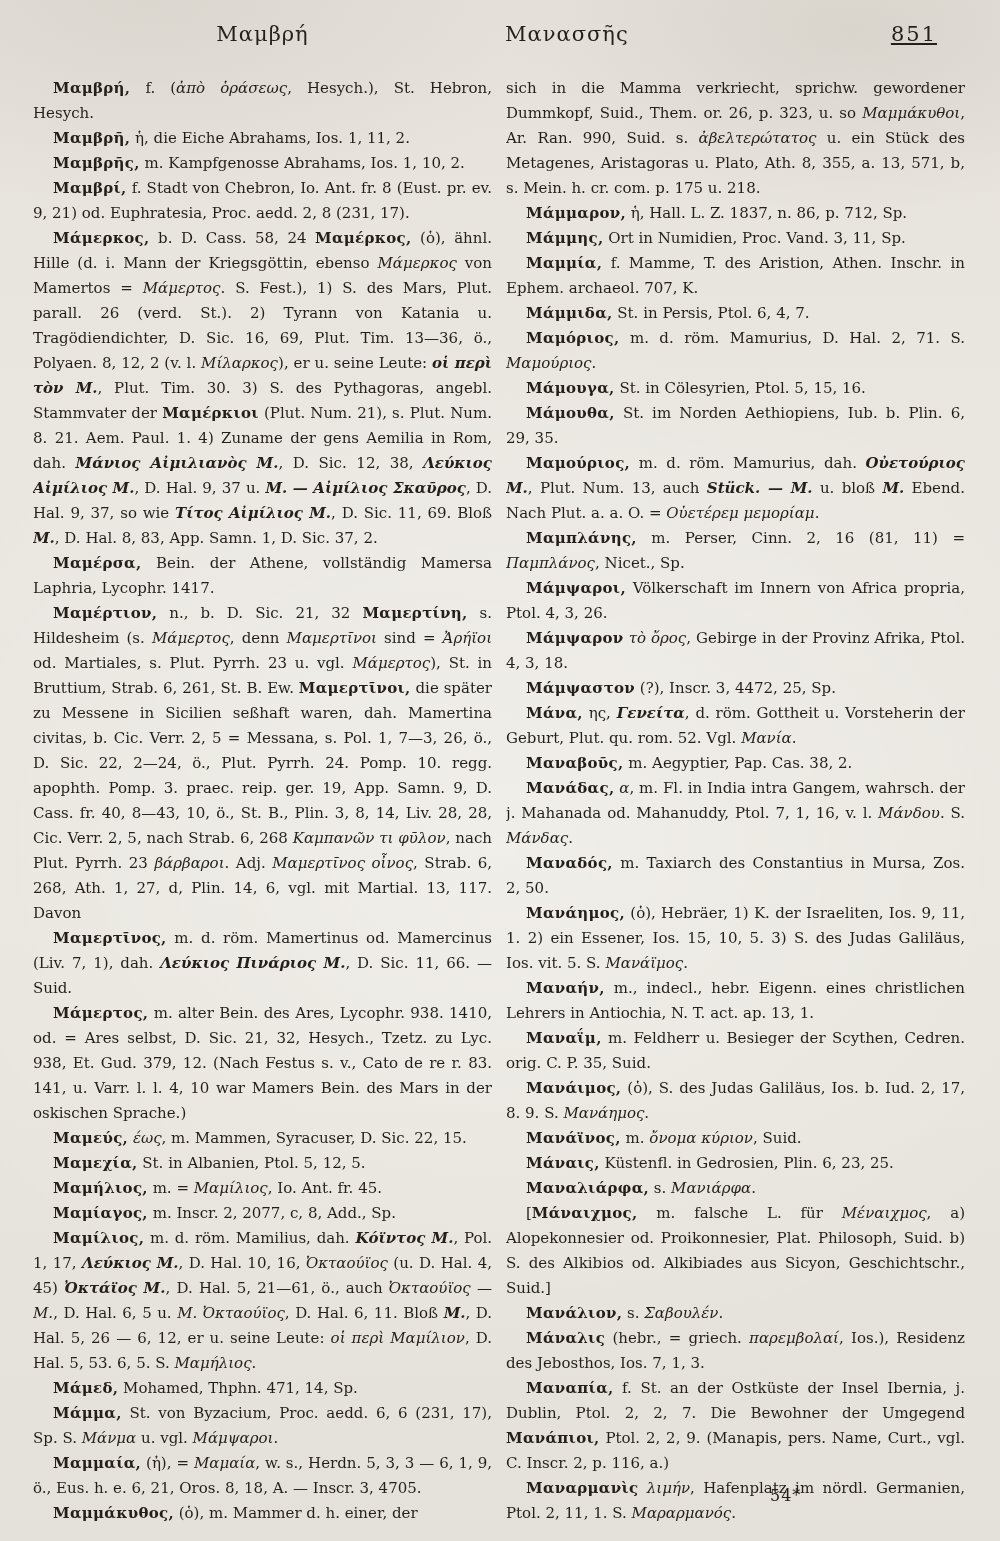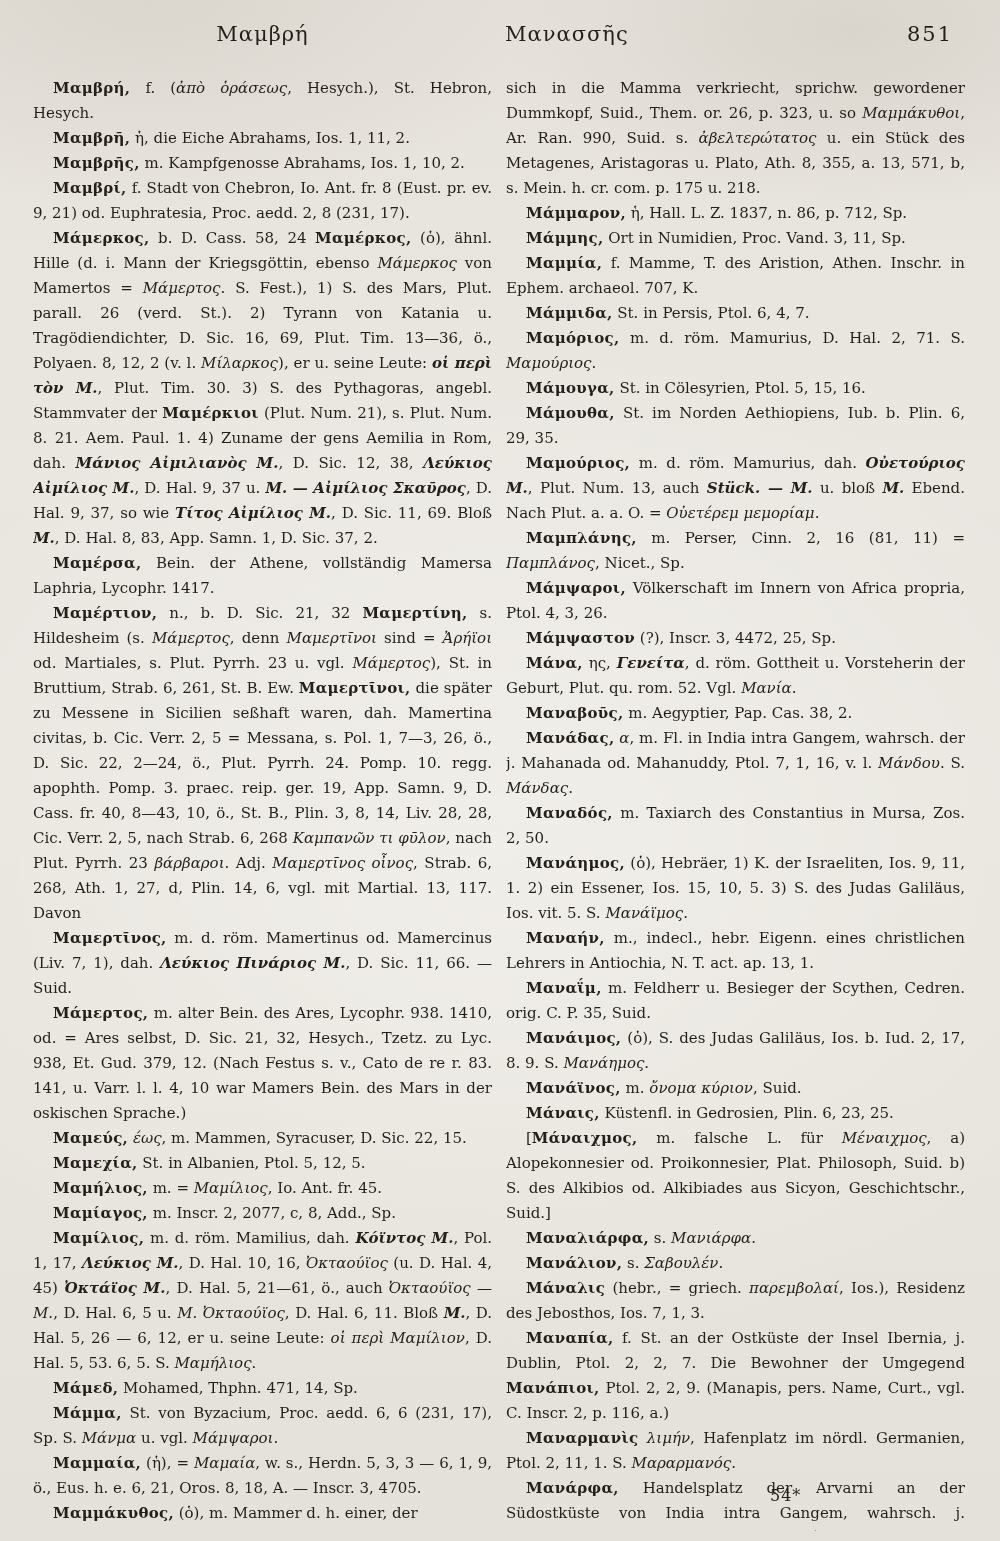--- a/index.html
+++ b/index.html
@@ -20,21 +20,21 @@
       linear-gradient(180deg, #e6e2db 0%, #eae7e1 30%, #e8e5de 70%, #e4e1da 100%);
   }
   .header {
     position: absolute; top: 22px; left: 35px; right: 35px;
     height: 30px;
     font-size: 21px;
     letter-spacing: 1px;
   }
   .header .running-left  { position: absolute; left: 0;   width: 455px; text-align: center; }
   .header .running-right { position: absolute; left: 470px; width: 460px; text-align: left; }
-  .header .pageno { position: absolute; right: 12px; top: 0; letter-spacing: 2px; }
+  .header .pageno { position: absolute; right: 28px; top: 0; letter-spacing: 2px; text-decoration: underline; }
   .col {
     position: absolute; top: 76px;
     width: 459px;
     font-size: 15px;
     line-height: 25px;
     text-align: justify;
     height: 1455px;
     overflow: hidden;
   }
   .col.left  { left: 33px; }
@@ -85,33 +85,34 @@
       <p class="entry"><span class="b">Μάμμαρον,</span> ἡ, Hall. L. Z. 1837, n. 86, p. 712, Sp.</p>
       <p class="entry"><span class="b">Μάμμης,</span> Ort in Numidien, Proc. Vand. 3, 11, Sp.</p>
       <p class="entry"><span class="b">Μαμμία,</span> f. Mamme, T. des Aristion, Athen. Inschr. in Ephem. archaeol. 707, K.</p>
       <p class="entry"><span class="b">Μάμμιδα,</span> St. in Persis, Ptol. 6, 4, 7.</p>
       <p class="entry"><span class="b">Μαμόριος,</span> m. d. röm. Mamurius, D. Hal. 2, 71. S. <span class="g">Μαμούριος</span>.</p>
       <p class="entry"><span class="b">Μάμουγα,</span> St. in Cölesyrien, Ptol. 5, 15, 16.</p>
       <p class="entry"><span class="b">Μάμουθα,</span> St. im Norden Aethiopiens, Iub. b. Plin. 6, 29, 35.</p>
       <p class="entry"><span class="b">Μαμούριος,</span> m. d. röm. Mamurius, dah. <span class="bg">Οὐετούριος Μ.</span>, Plut. Num. 13, auch <span class="bg">Stück. — Μ.</span> u. bloß <span class="bg">Μ.</span> Ebend. Nach Plut. a. a. O. = <span class="g">Οὐετέρεμ μεμορίαμ</span>.</p>
       <p class="entry"><span class="b">Μαμπλάνης,</span> m. Perser, Cinn. 2, 16 (81, 11) = <span class="g">Παμπλάνος</span>, Nicet., Sp.</p>
       <p class="entry"><span class="b">Μάμψαροι,</span> Völkerschaft im Innern von Africa propria, Ptol. 4, 3, 26.</p>
+      <p class="entry"><span class="b">Μάμψαρον</span> <span class="g">τὸ ὄρος</span>, Gebirge in der Provinz Afrika, Ptol. 4, 3, 18.</p>
       <p class="entry"><span class="b">Μάμψαστον</span> (?), Inscr. 3, 4472, 25, Sp.</p>
       <p class="entry"><span class="b">Μάνα,</span> ης, <span class="bg">Γενείτα</span>, d. röm. Gottheit u. Vorsteherin der Geburt, Plut. qu. rom. 52. Vgl. <span class="g">Μανία</span>.</p>
       <p class="entry"><span class="b">Μαναβοῦς,</span> m. Aegyptier, Pap. Cas. 38, 2.</p>
       <p class="entry"><span class="b">Μανάδας,</span> <span class="g">α</span>, m. Fl. in India intra Gangem, wahrsch. der j. Mahanada od. Mahanuddy, Ptol. 7, 1, 16, v. l. <span class="g">Μάνδου</span>. S. <span class="g">Μάνδας</span>.</p>
       <p class="entry"><span class="b">Μαναδός,</span> m. Taxiarch des Constantius in Mursa, Zos. 2, 50.</p>
       <p class="entry"><span class="b">Μανάημος,</span> (ὁ), Hebräer, 1) K. der Israeliten, Ios. 9, 11, 1. 2) ein Essener, Ios. 15, 10, 5. 3) S. des Judas Galiläus, Ios. vit. 5. S. <span class="g">Μανάϊμος</span>.</p>
       <p class="entry"><span class="b">Μαναήν,</span> m., indecl., hebr. Eigenn. eines christlichen Lehrers in Antiochia, N. T. act. ap. 13, 1.</p>
       <p class="entry"><span class="b">Μαναΐμ,</span> m. Feldherr u. Besieger der Scythen, Cedren. orig. C. P. 35, Suid.</p>
       <p class="entry"><span class="b">Μανάιμος,</span> (ὁ), S. des Judas Galiläus, Ios. b. Iud. 2, 17, 8. 9. S. <span class="g">Μανάημος</span>.</p>
       <p class="entry"><span class="b">Μανάϊνος,</span> m. <span class="g">ὄνομα κύριον</span>, Suid.</p>
       <p class="entry"><span class="b">Μάναις,</span> Küstenfl. in Gedrosien, Plin. 6, 23, 25.</p>
+      <p class="entry"><span class="b">Μαναλιάρφα,</span> s. <span class="g">Μανιάρφα</span>.</p>
       <p class="entry">[<span class="b">Μάναιχμος,</span> m. falsche L. für <span class="g">Μέναιχμος</span>, a) Alopekonnesier od. Proikonnesier, Plat. Philosoph, Suid. b) S. des Alkibios od. Alkibiades aus Sicyon, Geschichtschr., Suid.]</p>
-      <p class="entry"><span class="b">Μαναλιάρφα,</span> s. <span class="g">Μανιάρφα</span>.</p>
       <p class="entry"><span class="b">Μανάλιον,</span> s. <span class="g">Σαβουλέν</span>.</p>
       <p class="entry"><span class="b">Μάναλις</span> (hebr., = griech. <span class="g">παρεμβολαί</span>, Ios.), Residenz des Jebosthos, Ios. 7, 1, 3.</p>
       <p class="entry"><span class="b">Μαναπία,</span> f. St. an der Ostküste der Insel Ibernia, j. Dublin, Ptol. 2, 2, 7. Die Bewohner der Umgegend <span class="b">Μανάπιοι,</span> Ptol. 2, 2, 9. (Manapis, pers. Name, Curt., vgl. C. Inscr. 2, p. 116, a.)</p>
       <p class="entry"><span class="b">Μαναρμανὶς</span> <span class="g">λιμήν</span>, Hafenplatz im nördl. Germanien, Ptol. 2, 11, 1. S. <span class="g">Μαραρμανός</span>.</p>
       <p class="entry"><span class="b">Μανάρφα,</span> Handelsplatz der Arvarni an der Südostküste von India intra Gangem, wahrsch. j. Mavalipuram, Ptol. 7, 1, 14 (<span class="g">Μανάρφα ἢ Μαναλιάρφα</span>, v. l. <span class="g">Μαλιάρφα</span>).</p>
       <p class="entry"> gen. ῆ (Phil. de congr. erud. grat. 8, N. T. apoc. 7, 6, LXX, 2 regg. II, 21, 17, ö.), dat. ῇ, LXX, Ios. 17, 8. 10, acc. ῆν, in Ephr. </p>
     </div>
 
   <div class="footer-sig">54*</div>
 

